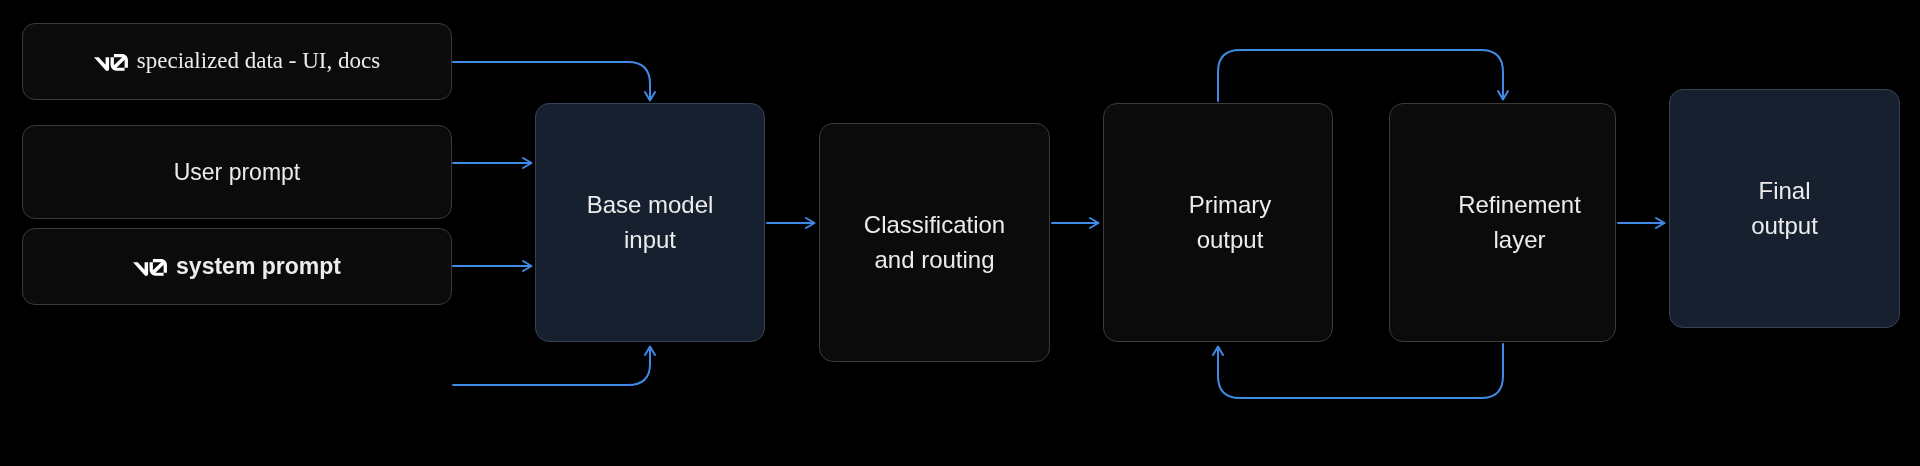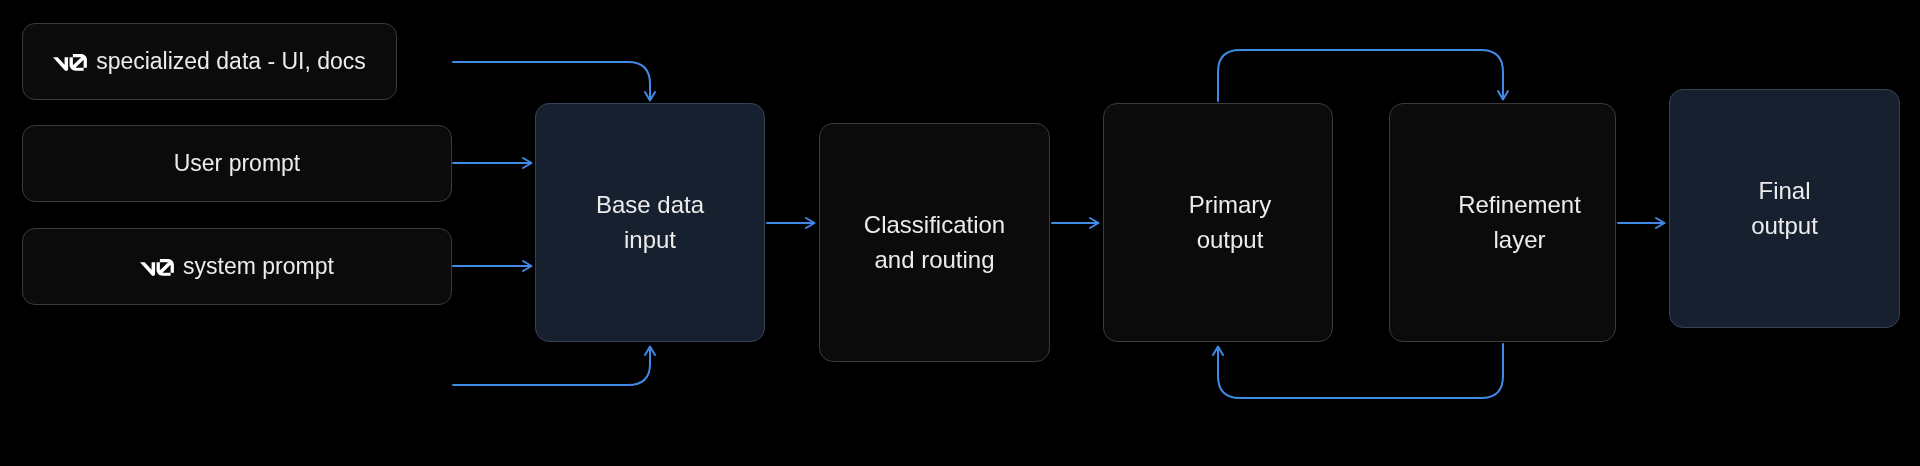--- a/index.html
+++ b/index.html
@@ -45,23 +45,23 @@
   }
   .v0-logo{
     display:inline-block;
     width:34px;height:17px;
     flex:0 0 auto;
     position:relative;
     top:1px;
   }
   .v0-logo svg{display:block;width:100%;height:100%;fill:#ffffff;}
   
-  #n-specialized{left:22px;  top:23px;  width:375px; height:77px;}
-  #n-user       {left:22px;  top:125px; width:430px; height:77px;}
-  #n-system     {left:22px;  top:228px; width:430px; height:77px;}
+  #n-specialized{left:22px;  top:23px;  width:430px; height:77px;font-family:Liberation Serif, serif;}
+  #n-user       {left:22px;  top:125px; width:430px; height:94px;}
+  #n-system     {left:22px;  top:228px; width:430px; height:77px;font-weight:bold;}
   #n-context    {left:22px;  top:328px; width:430px; height:113px;}
   #n-base       {left:535px; top:103px; width:230px; height:239px;}
   #n-class      {left:819px; top:103px; width:231px; height:239px;margin-top:20px;}
   #n-primary    {left:1103px;top:103px; width:230px; height:239px;padding-left:24px;}
   #n-refine     {left:1389px;top:103px; width:227px; height:239px;padding-left:34px;}
   #n-final      {left:1669px;top:89px; width:231px; height:239px;}
   .edges{
     position:absolute;
     left:0;top:0;width:1920px;height:466px;
     pointer-events:none;
@@ -104,21 +104,21 @@
   <div class="node" id="n-system">
     <span class="v0-logo"><svg viewBox="0 0 40 20" xmlns="http://www.w3.org/2000/svg">
           <path d="M23.3919 0H32.9188C36.7819 0 39.9136 3.13165 39.9136 6.99475V16.0805H36.0006V6.99475C36.0006 6.90167 35.9969 6.80925 35.9898 6.71766L26.4628 16.079C26.4949 16.08 26.5272 16.0805 26.5595 16.0805H36.0006V19.7762H26.5595C22.6964 19.7762 19.4788 16.6139 19.4788 12.7508V3.68923H23.3919V12.7508C23.3919 12.9253 23.4054 13.0977 23.4316 13.2668L33.1682 3.6995C33.0861 3.6927 33.003 3.68923 32.9188 3.68923H23.3919V0Z"></path>
           <path d="M13.7688 19.0956L0 3.68759H5.53933L13.6231 12.7337V3.68759H17.7535V17.5746C17.7535 19.6705 15.1654 20.6584 13.7688 19.0956Z"></path>
         </svg></span>
     <span>system prompt</span>
   </div>
 
 
   <div class="node process highlight" id="n-base">
-    <span>Base data
+    <span>Base model
 input</span>
   </div>
 
   <div class="node process" id="n-class">
     <span>Classification
 and routing</span>
   </div>
 
   <div class="node process" id="n-primary">
     <span>Primary

